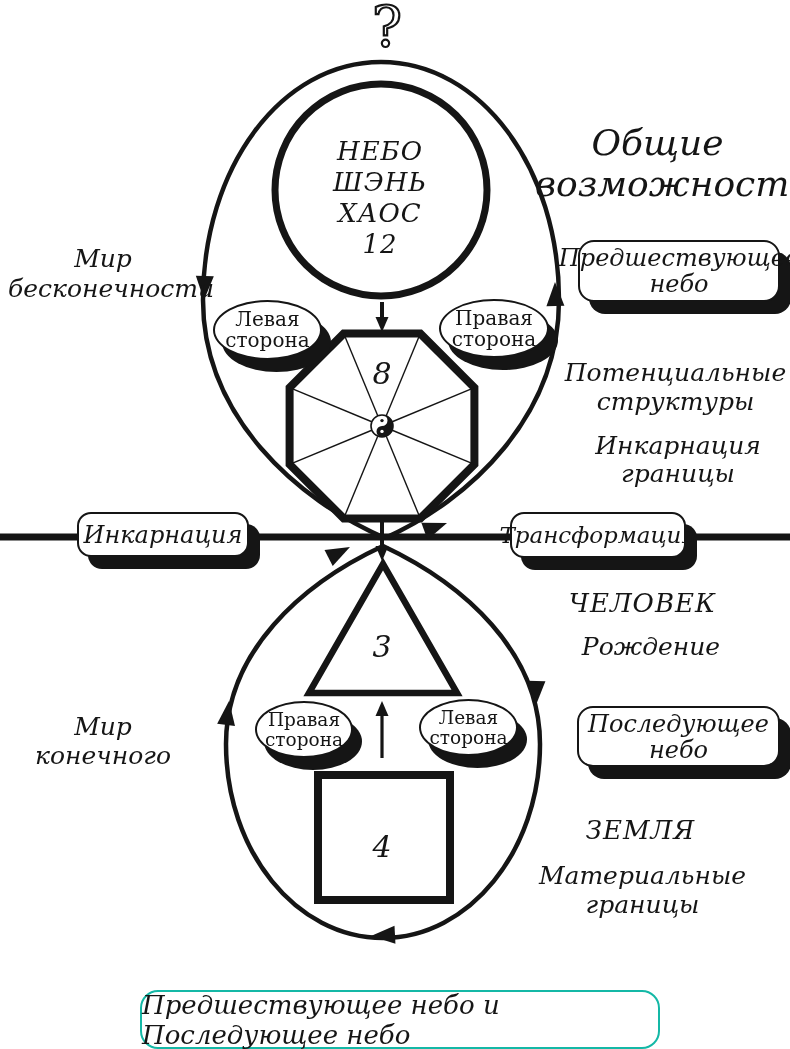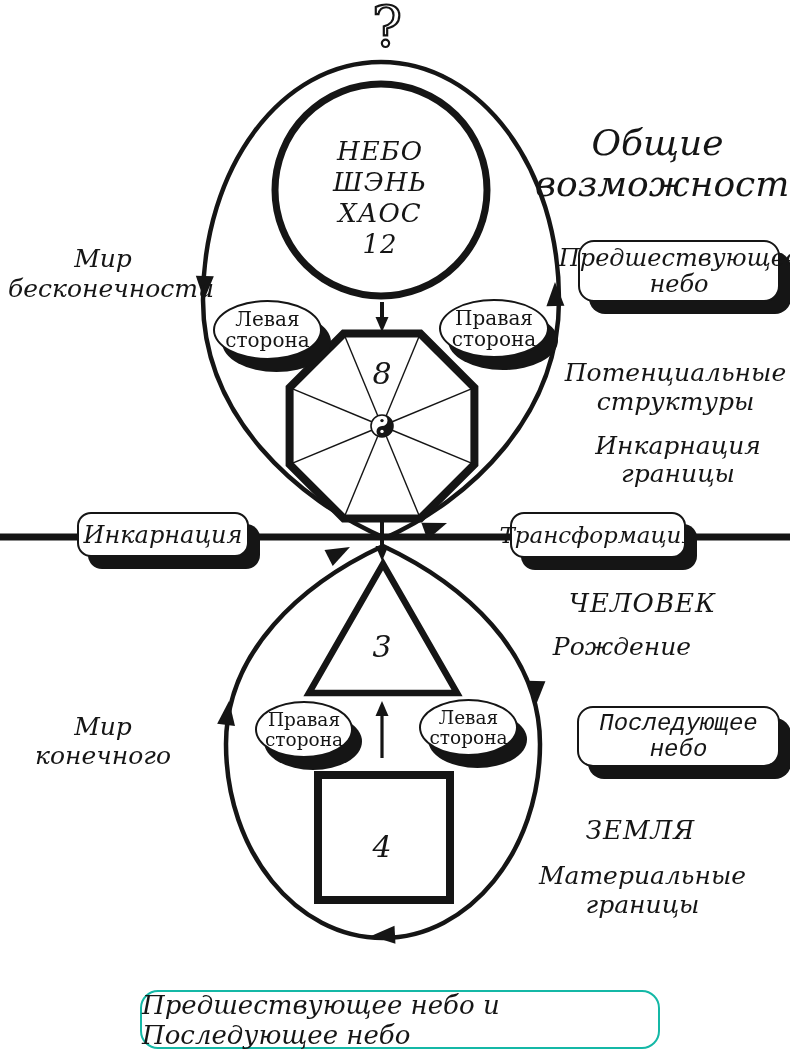--- a/index.html
+++ b/index.html
@@ -99,21 +99,21 @@
   <div class="t" style="left:535px;top:122px;width:245px;font-size:36px;">Общие возможности</div>
   <div class="t" style="left:558px;top:358px;width:235px;font-size:25px;line-height:29px;">
     <div>Потенциальные</div>
     <div>структуры</div>
   </div>
   <div class="t" style="left:568px;top:432px;width:220px;font-size:25px;line-height:28px;">
     <div>Инкарнация</div>
     <div>границы</div>
   </div>
   <div class="t" style="left:545px;top:588px;width:195px;font-size:26px;letter-spacing:1px;text-align:center;">ЧЕЛОВЕК</div>
-  <div class="t" style="left:527px;top:632px;width:190px;font-size:25px;">Рождение</div>
+  <div class="t" style="left:556px;top:632px;width:190px;font-size:25px;">Рождение</div>
   <div class="t" style="left:548px;top:815px;width:185px;font-size:26px;letter-spacing:1px;">ЗЕМЛЯ</div>
   <div class="t" style="left:530px;top:861px;width:225px;font-size:25px;line-height:29px;">
     <div>Материальные</div>
     <div>границы</div>
   </div>
 
   <div class="oval" style="left:213px;top:300px;width:105px;height:56px;font-size:20px;">
     <div>Левая</div>
     <div>сторона</div>
   </div>
@@ -130,20 +130,20 @@
     <div>сторона</div>
   </div>
 
   <div class="tag" style="left:510px;top:512px;width:172px;height:42px;font-size:23px;">Трансформация</div>
   <div class="tag" style="left:77px;top:512px;width:168px;height:41px;font-size:24px;">Инкарнация</div>
 
   <div class="tag" style="left:578px;top:240px;width:198px;height:58px;font-size:24px;line-height:26px;border-radius:16px;">
     <div>Предшествующее</div>
     <div>небо</div>
   </div>
-  <div class="tag" style="left:577px;top:706px;width:199px;height:57px;font-size:24px;line-height:26px;border-radius:16px;font-family:Liberation Mono, monospace;">
+  <div class="tag" style="left:577px;top:706px;width:199px;height:57px;font-size:24px;line-height:26px;border-radius:16px;">
     <div>Последующее</div>
     <div>небо</div>
   </div>
 
   <div class="footerbox" style="left:140px;top:990px;width:516px;height:55px;font-size:26px;">Предшествующее небо и Последующее небо</div>
 
 </div>
 
 </body></html>

